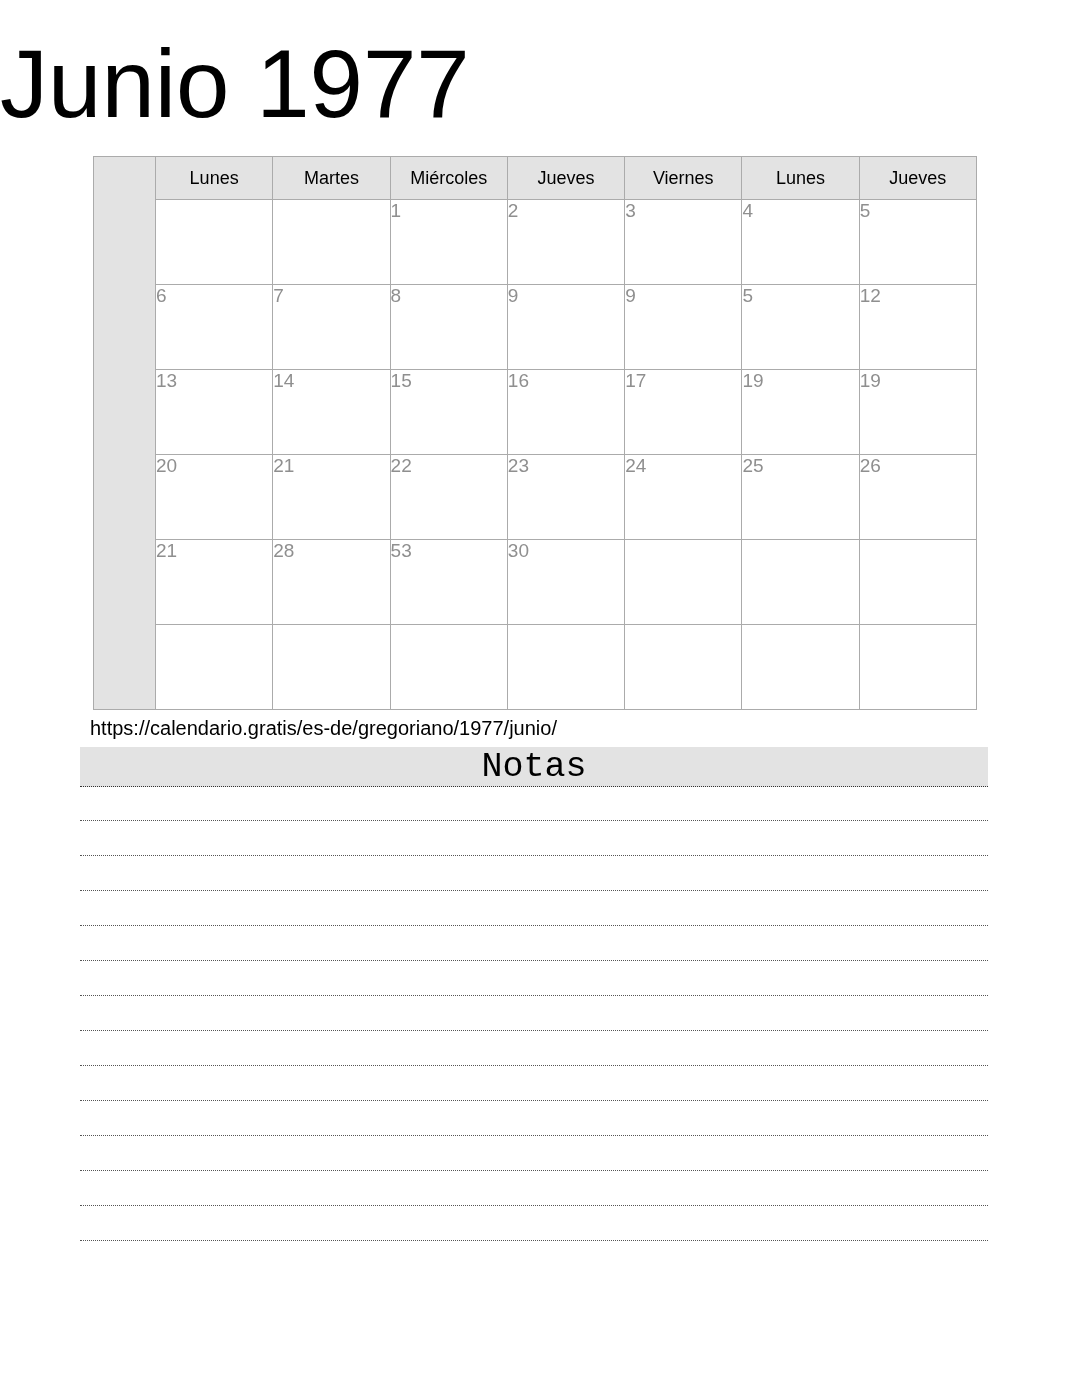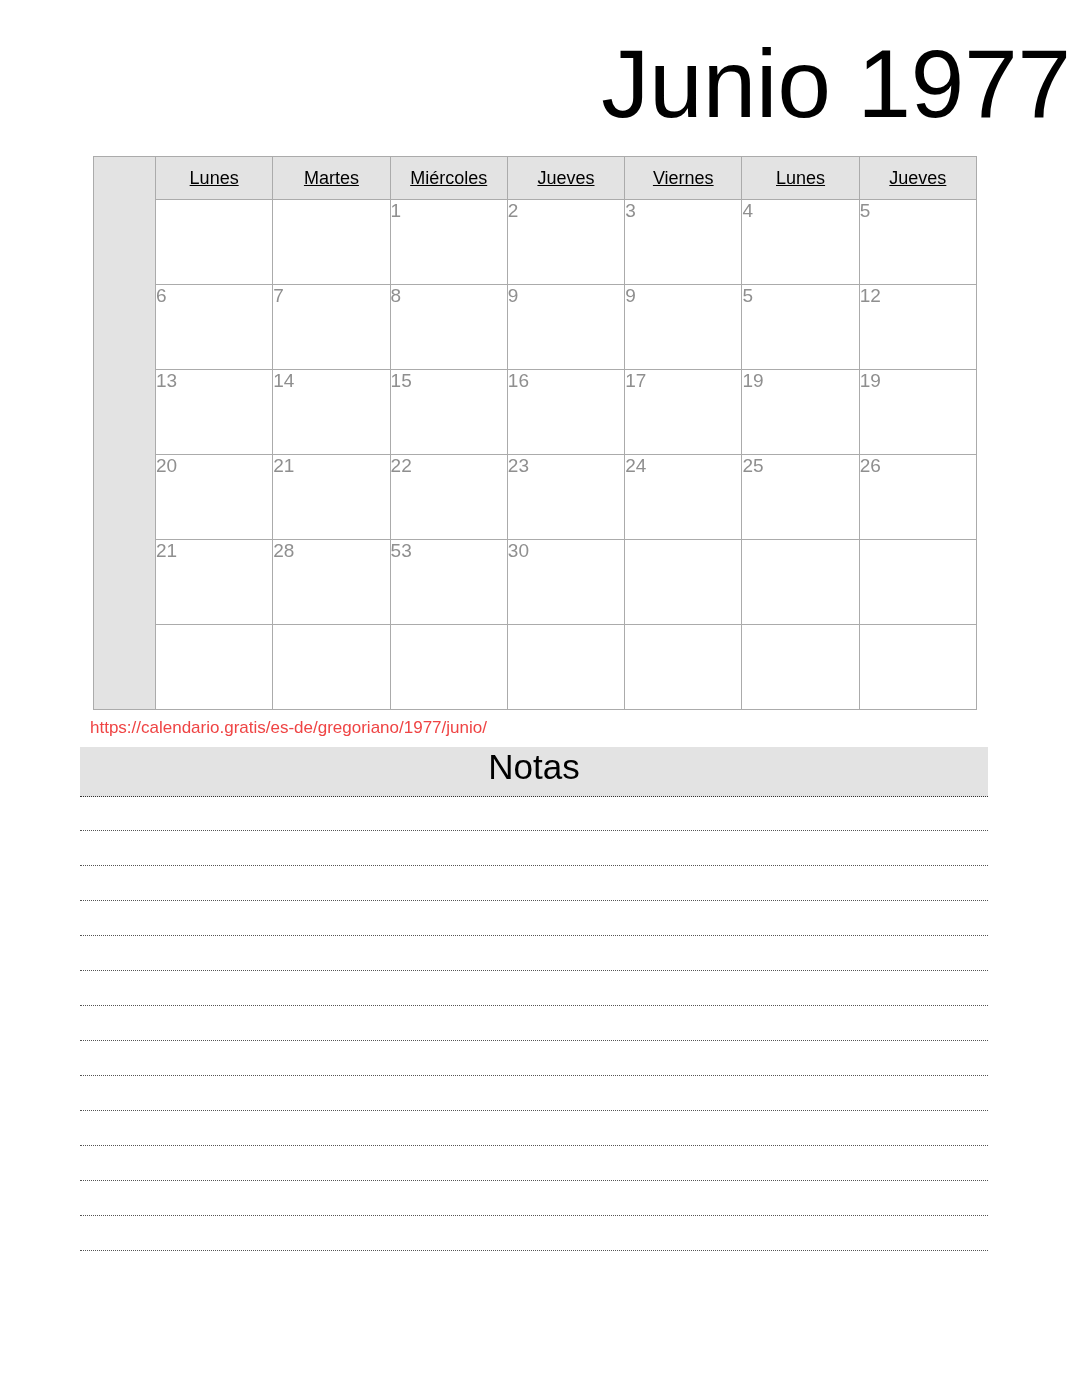--- a/index.html
+++ b/index.html
@@ -17,21 +17,21 @@
     height: 1386px;
     font-family: "Liberation Sans", sans-serif;
     color: #000;
     overflow: hidden;
   }
   .page-title {
     margin: 36px 0 0 0;
     font-size: 96px;
     line-height: 96px;
     font-weight: 400;
-    text-align: right;
+    text-align: left;
     letter-spacing: 0;
   }
   table.calendar {
     border-collapse: collapse;
     table-layout: fixed;
     margin: 24px 0 0 93px;
     width: 884px;
   }
   table.calendar th,
   table.calendar td {
@@ -42,49 +42,49 @@
   td.gutter {
     background: var(--header-bg);
   }
   th.weekday {
     height: 43px;
     background: var(--header-bg);
     font-weight: 400;
     font-size: 18px;
     text-align: center;
     vertical-align: middle;
-    text-decoration: underline;
   }
   td.day-cell {
     height: 85px;
     background: #ffffff;
     vertical-align: top;
     text-align: left;
     font-size: 19px;
     color: var(--day-number);
     padding: 3px 0 0 6px;
   }
   .source-url {
     margin: 8px 0 0 90px;
-    font-size: 17px;
+    font-size: 20px;
     line-height: 20px;
-    color: #ef4444;
+    color: #000000;
   }
   .notes {
     margin: 9px 0 0 80px;
     width: 908px;
   }
   .notes-header {
-    height: 50px;
+    height: 40px;
     background: var(--header-bg);
     border-bottom: 1px dotted #333;
     text-align: center;
     font-size: 35px;
     line-height: 40px;
     font-weight: 400;
+    font-family: Liberation Mono, monospace;
   }
   .note-line {
     height: 35px;
     border-bottom: 1px dotted var(--ruled-line);
   }
   .note-line:first-child { height: 34px; }
 </style>
 </head>
 <body>
 

